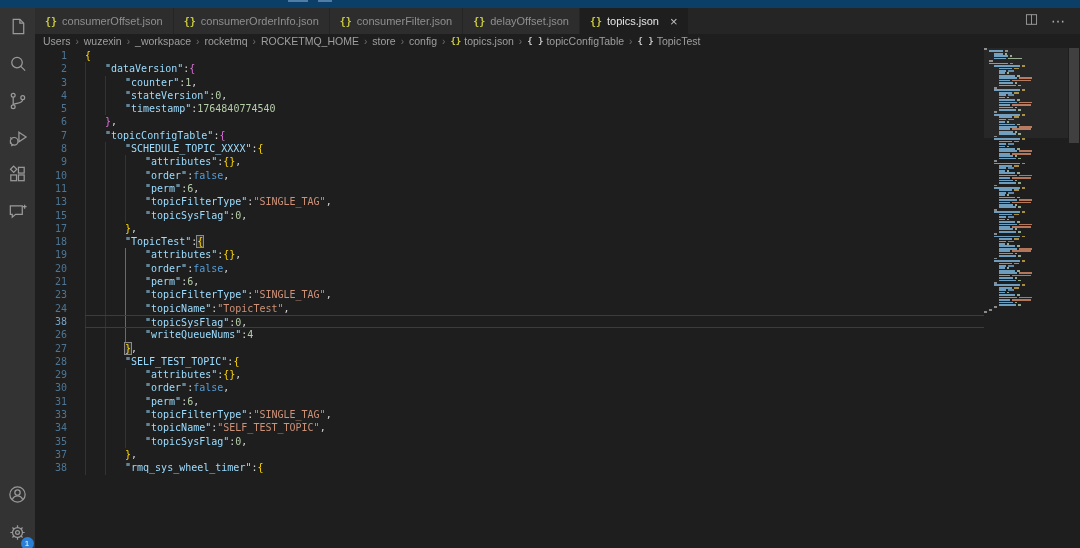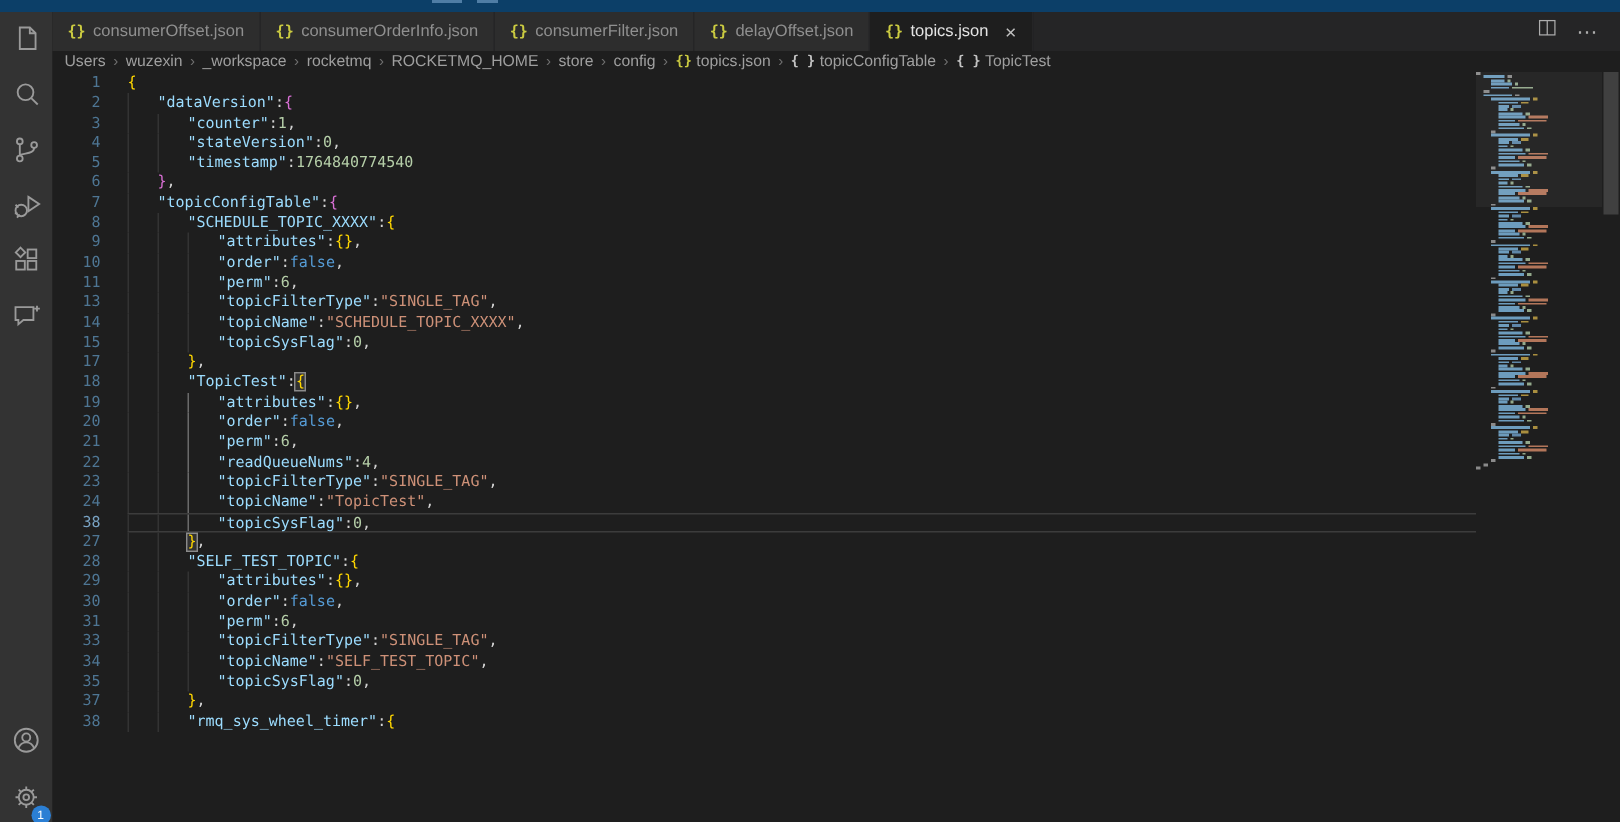--- a/index.html
+++ b/index.html
@@ -260,24 +260,20 @@
           </div>
           <div class="code-line">
             <span class="gutter">11</span>
             <span class="codecell"><span class="guide" style="left: 0px;"></span><span class="guide" style="left: 20px;"></span><span class="guide" style="left: 40px;"></span><span style="margin-left: 60px; position: relative;"><span class="tk-key">"perm"</span><span class="tk-punc">:</span><span class="tk-num">6</span><span class="tk-punc">,</span></span></span>
           </div>
           <div class="code-line">
             <span class="gutter">13</span>
             <span class="codecell"><span class="guide" style="left: 0px;"></span><span class="guide" style="left: 20px;"></span><span class="guide" style="left: 40px;"></span><span style="margin-left: 60px; position: relative;"><span class="tk-key">"topicFilterType"</span><span class="tk-punc">:</span><span class="tk-str">"SINGLE_TAG"</span><span class="tk-punc">,</span></span></span>
           </div>
           <div class="code-line">
-            <span class="gutter">14</span>
-            <span class="codecell"><span class="guide" style="left: 0px;"></span><span class="guide" style="left: 20px;"></span><span class="guide" style="left: 40px;"></span><span style="margin-left: 60px; position: relative;"><span class="tk-key">"topicName"</span><span class="tk-punc">:</span><span class="tk-str">"SCHEDULE_TOPIC_XXXX"</span><span class="tk-punc">,</span></span></span>
-          </div>
-          <div class="code-line">
             <span class="gutter">15</span>
             <span class="codecell"><span class="guide" style="left: 0px;"></span><span class="guide" style="left: 20px;"></span><span class="guide" style="left: 40px;"></span><span style="margin-left: 60px; position: relative;"><span class="tk-key">"topicSysFlag"</span><span class="tk-punc">:</span><span class="tk-num">0</span><span class="tk-punc">,</span></span></span>
           </div>
           <div class="code-line">
             <span class="gutter">17</span>
             <span class="codecell"><span class="guide" style="left: 0px;"></span><span class="guide" style="left: 20px;"></span><span style="margin-left: 40px; position: relative;"><span class="tk-gold">}</span><span class="tk-punc">,</span></span></span>
           </div>
           <div class="code-line">
             <span class="gutter">18</span>
             <span class="codecell"><span class="guide" style="left: 0px;"></span><span class="guide" style="left: 20px;"></span><span style="margin-left: 40px; position: relative;"><span class="tk-key">"TopicTest"</span><span class="tk-punc">:</span><span class="tk-gold tk-box">{</span></span></span>
@@ -286,36 +282,36 @@
             <span class="gutter">19</span>
             <span class="codecell"><span class="guide" style="left: 0px;"></span><span class="guide" style="left: 20px;"></span><span class="guide active" style="left: 40px;"></span><span style="margin-left: 60px; position: relative;"><span class="tk-key">"attributes"</span><span class="tk-punc">:</span><span class="tk-gold">{}</span><span class="tk-punc">,</span></span></span>
           </div>
           <div class="code-line">
             <span class="gutter">20</span>
             <span class="codecell"><span class="guide" style="left: 0px;"></span><span class="guide" style="left: 20px;"></span><span class="guide active" style="left: 40px;"></span><span style="margin-left: 60px; position: relative;"><span class="tk-key">"order"</span><span class="tk-punc">:</span><span class="tk-bool">false</span><span class="tk-punc">,</span></span></span>
           </div>
           <div class="code-line">
             <span class="gutter">21</span>
             <span class="codecell"><span class="guide" style="left: 0px;"></span><span class="guide" style="left: 20px;"></span><span class="guide active" style="left: 40px;"></span><span style="margin-left: 60px; position: relative;"><span class="tk-key">"perm"</span><span class="tk-punc">:</span><span class="tk-num">6</span><span class="tk-punc">,</span></span></span>
-          </div>
-          <div class="code-line">
-            <span class="gutter">22</span>
-            <span class="codecell"><span class="guide" style="left: 0px;"></span><span class="guide" style="left: 20px;"></span><span class="guide active" style="left: 40px;"></span><span style="margin-left: 60px; position: relative;"><span class="tk-key">"readQueueNums"</span><span class="tk-punc">:</span><span class="tk-num">4</span><span class="tk-punc">,</span></span></span>
           </div>
           <div class="code-line">
             <span class="gutter">23</span>
             <span class="codecell"><span class="guide" style="left: 0px;"></span><span class="guide" style="left: 20px;"></span><span class="guide active" style="left: 40px;"></span><span style="margin-left: 60px; position: relative;"><span class="tk-key">"topicFilterType"</span><span class="tk-punc">:</span><span class="tk-str">"SINGLE_TAG"</span><span class="tk-punc">,</span></span></span>
           </div>
           <div class="code-line">
             <span class="gutter">24</span>
             <span class="codecell"><span class="guide" style="left: 0px;"></span><span class="guide" style="left: 20px;"></span><span class="guide active" style="left: 40px;"></span><span style="margin-left: 60px; position: relative;"><span class="tk-key">"topicName"</span><span class="tk-punc">:</span><span class="tk-str">"TopicTest"</span><span class="tk-punc">,</span></span></span>
           </div>
           <div class="code-line current">
             <span class="gutter">38</span>
             <span class="codecell"><span class="guide" style="left: 0px;"></span><span class="guide" style="left: 20px;"></span><span class="guide active" style="left: 40px;"></span><span style="margin-left: 60px; position: relative;"><span class="tk-key">"topicSysFlag"</span><span class="tk-punc">:</span><span class="tk-num">0</span><span class="tk-punc">,</span></span></span>
+          </div>
+          <div class="code-line">
+            <span class="gutter">26</span>
+            <span class="codecell"><span class="guide" style="left: 0px;"></span><span class="guide" style="left: 20px;"></span><span class="guide active" style="left: 40px;"></span><span style="margin-left: 60px; position: relative;"><span class="tk-key">"writeQueueNums"</span><span class="tk-punc">:</span><span class="tk-num">4</span></span></span>
           </div>
           <div class="code-line">
             <span class="gutter">27</span>
             <span class="codecell"><span class="guide" style="left: 0px;"></span><span class="guide" style="left: 20px;"></span><span style="margin-left: 40px; position: relative;"><span class="tk-gold tk-box">}</span><span class="tk-punc">,</span></span></span>
           </div>
           <div class="code-line">
             <span class="gutter">28</span>
             <span class="codecell"><span class="guide" style="left: 0px;"></span><span class="guide" style="left: 20px;"></span><span style="margin-left: 40px; position: relative;"><span class="tk-key">"SELF_TEST_TOPIC"</span><span class="tk-punc">:</span><span class="tk-gold">{</span></span></span>
           </div>
           <div class="code-line">

